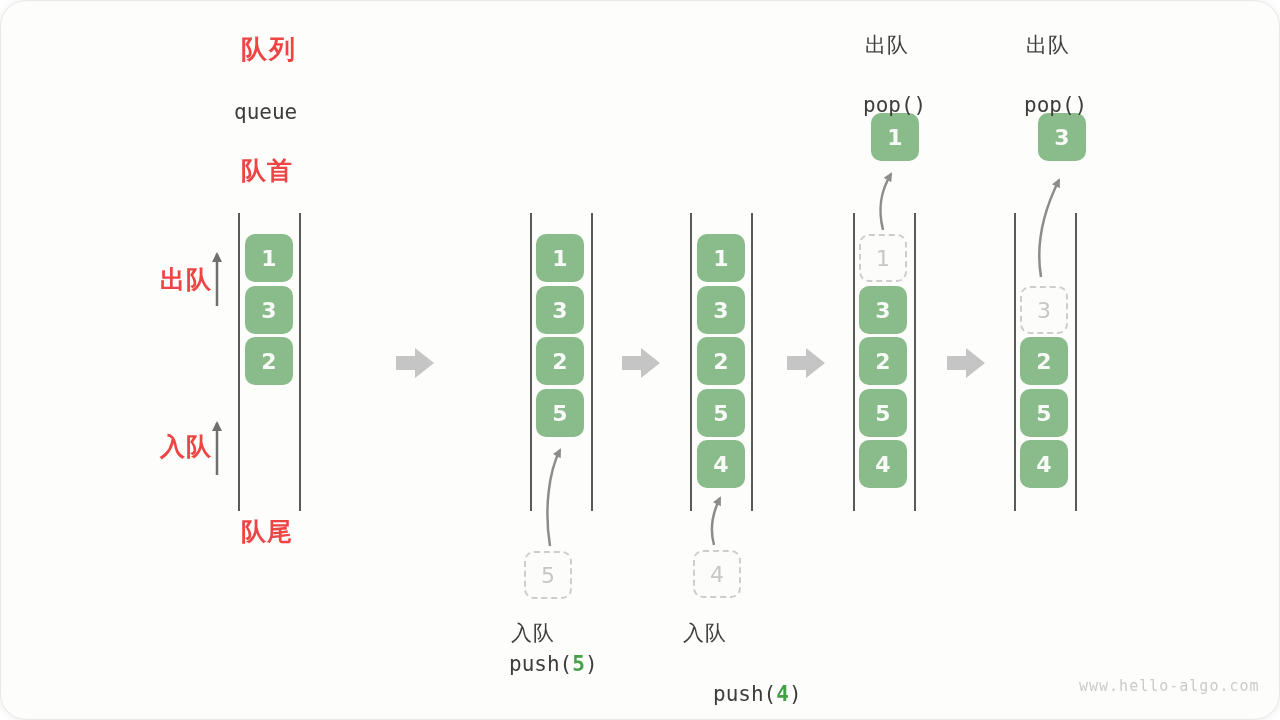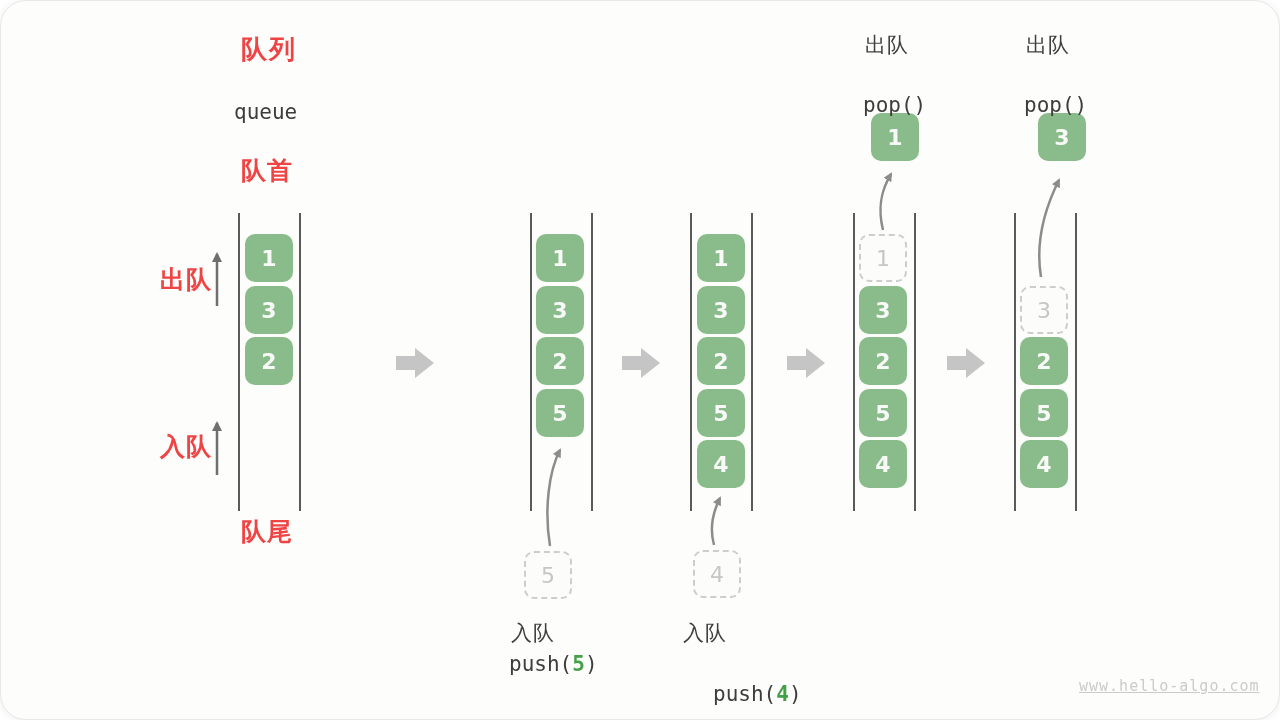--- a/index.html
+++ b/index.html
@@ -35,21 +35,21 @@
     font-family:"DejaVu Sans","Liberation Sans",sans-serif;
     font-size:22px; font-weight:600;
   }
   .cell.ghost {
     background:#fcfcfb; border:2px dashed #cdcdcd; color:#c6c6c6;
     font-weight:500;
   }
 
   .watermark {
     font-family:"DejaVu Sans Mono","Liberation Mono",monospace;
-    font-size:15px; color:#cbcbcb; letter-spacing:1px;text-decoration:underline;
+    font-size:15px; color:#cbcbcb; letter-spacing:1px;
   }
 
   svg.overlay { position:absolute; left:0; top:0; pointer-events:none; }
 </style>
 </head>
 <body>
 
 <div class="canvas">
 
   <div class="abs title-zh" style="left:240px; top:31px;">队列</div>

